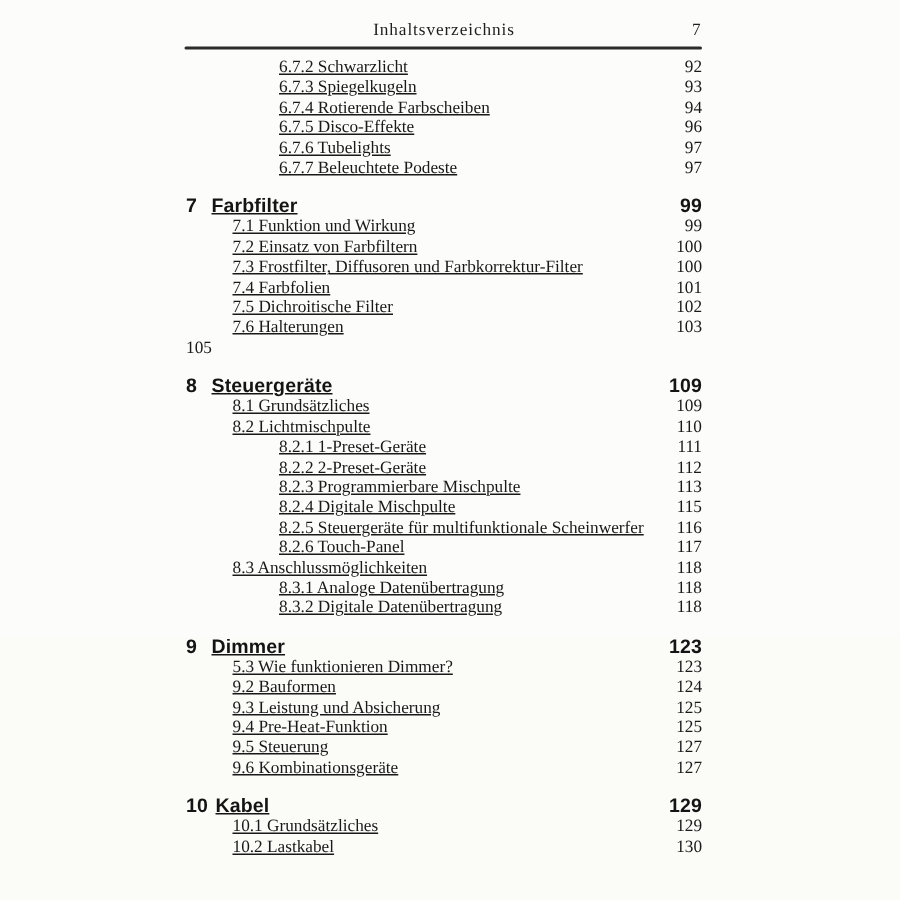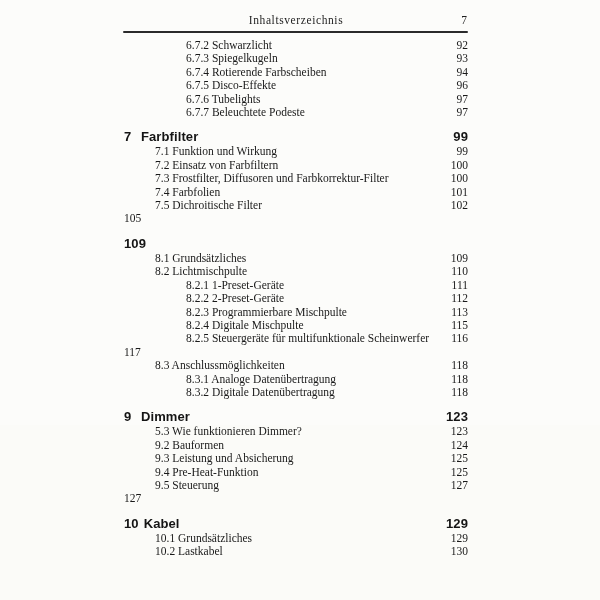--- a/index.html
+++ b/index.html
@@ -58,21 +58,21 @@
     width: 344px;
   }
   .row {
     display: flex;
     justify-content: space-between;
     align-items: baseline;
     line-height: 13.4px;
     font-size: 11.5px;
     color: #191919;
   }
-  .row .label { white-space: nowrap; }
+  .row .label { white-space: nowrap; text-decoration: underline; }
   .row .page { text-align: left; white-space: nowrap; }
   .row.lvl2 .label { padding-left: 31px; }
   .row.lvl3 .label { padding-left: 62px; }
   .row.chapter {
     font-family: "Liberation Sans", sans-serif;
     font-weight: 700;
     font-size: 13px;
     line-height: 17px;
     margin-top: 9px;
     color: #141414;
@@ -136,23 +136,28 @@
       </div>
       <div class="row lvl2">
         <span class="label">7.4 Farbfolien</span>
         <span class="page">101</span>
       </div>
       <div class="row lvl2">
         <span class="label">7.5 Dichroitische Filter</span>
         <span class="page">102</span>
       </div>
       <div class="row lvl2">
+        <span class="label">7.6 Halterungen</span>
+        <span class="page">103</span>
+      </div>
+      <div class="row lvl2">
         <span class="page">105</span>
       </div>
       <div class="row chapter">
+        <span class="label"><span class="chap-num">8</span><span class="chap-title">Steuergeräte</span></span>
         <span class="page">109</span>
       </div>
       <div class="row lvl2">
         <span class="label">8.1 Grundsätzliches</span>
         <span class="page">109</span>
       </div>
       <div class="row lvl2">
         <span class="label">8.2 Lichtmischpulte</span>
         <span class="page">110</span>
       </div>
@@ -170,20 +175,21 @@
       </div>
       <div class="row lvl3">
         <span class="label">8.2.4 Digitale Mischpulte</span>
         <span class="page">115</span>
       </div>
       <div class="row lvl3">
         <span class="label">8.2.5 Steuergeräte für multifunktionale Scheinwerfer</span>
         <span class="page">116</span>
       </div>
       <div class="row lvl3">
+        <span class="label">8.2.6 Touch-Panel</span>
         <span class="page">117</span>
       </div>
       <div class="row lvl2">
         <span class="label">8.3 Anschlussmöglichkeiten</span>
         <span class="page">118</span>
       </div>
       <div class="row lvl3">
         <span class="label">8.3.1 Analoge Datenübertragung</span>
         <span class="page">118</span>
       </div>
@@ -209,20 +215,21 @@
       </div>
       <div class="row lvl2">
         <span class="label">9.4 Pre-Heat-Funktion</span>
         <span class="page">125</span>
       </div>
       <div class="row lvl2">
         <span class="label">9.5 Steuerung</span>
         <span class="page">127</span>
       </div>
       <div class="row lvl2">
+        <span class="label">9.6 Kombinationsgeräte</span>
         <span class="page">127</span>
       </div>
       <div class="row chapter">
         <span class="label"><span class="chap-num">10</span><span class="chap-title">Kabel</span></span>
         <span class="page">129</span>
       </div>
       <div class="row lvl2">
         <span class="label">10.1 Grundsätzliches</span>
         <span class="page">129</span>
       </div>

